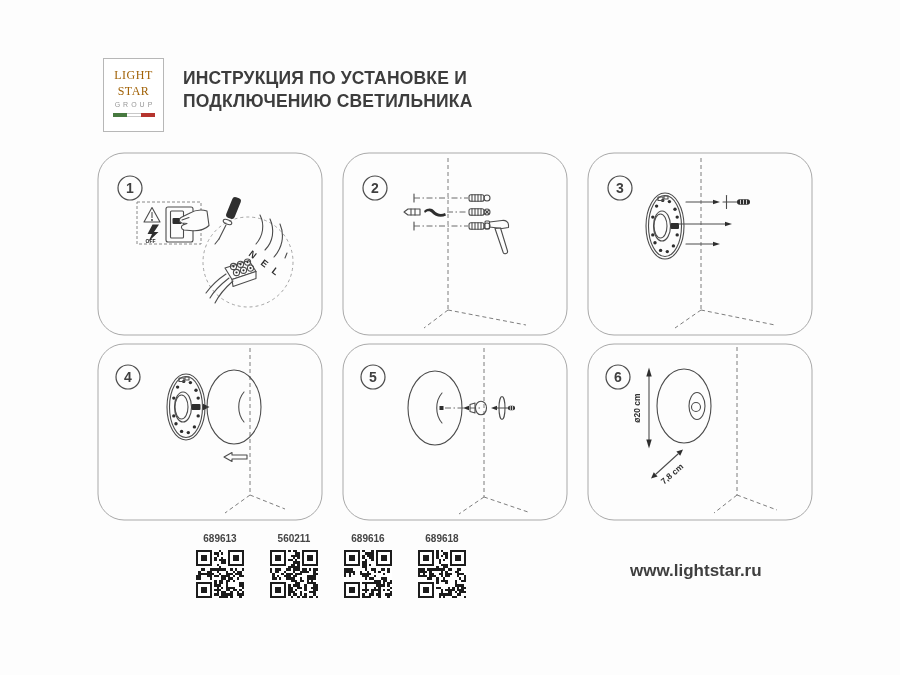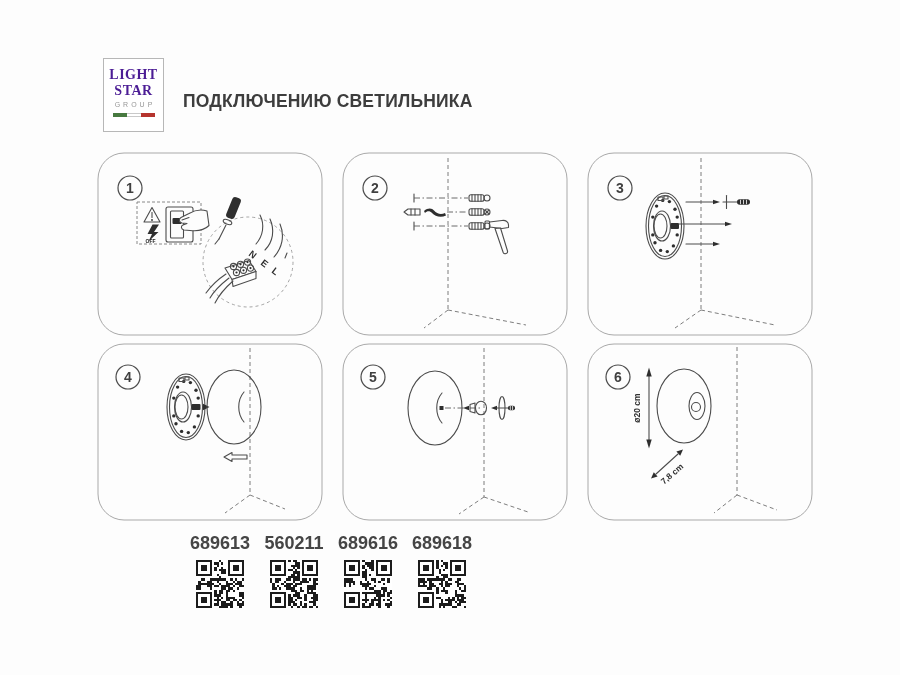--- a/index.html
+++ b/index.html
@@ -2,22 +2,22 @@
 <html><head>
 <meta charset="utf-8">
 <style>
   html,body{margin:0;padding:0;background:#ffffff;}
   #page{position:relative;width:900px;height:675px;background:#fdfdfd;overflow:hidden;
         font-family:"Liberation Sans",sans-serif;color:#3c3c3c;}
 
   
   .logo{position:absolute;left:103px;top:58px;width:61px;height:74px;border:1px solid #b7b7b7;
         background:#fff;box-sizing:border-box;text-align:center;padding-top:8px;}
-  .logo-l1,.logo-l2{font-family:"Liberation Serif",serif;font-weight:700;font-size:14px;
-        line-height:16px;color:#4c1d95;letter-spacing:.5px;}
+  .logo-l1,.logo-l2{font-family:"Liberation Serif",serif;font-weight:400;font-size:12px;
+        line-height:16px;color:#a16207;letter-spacing:.5px;}
   .logo-l3{font-size:7px;color:#979797;letter-spacing:3px;margin-top:2px;padding-left:3px;}
   .flag{display:flex;width:42px;height:4px;margin:5px auto 0;}
   .flag span{flex:1;display:block;}
   .flag-g{background:#47793f;}
   .flag-w{background:#fff;border-top:1px solid #c9c9c9;border-bottom:1px solid #c9c9c9;box-sizing:border-box;}
   .flag-r{background:#b5342e;}
 
   .title{position:absolute;left:183px;top:67px;font-size:17.5px;font-weight:700;
          line-height:23px;color:#3d3d3d;letter-spacing:.2px;}
   .series-block{position:absolute;left:567px;top:71px;width:220px;text-align:center;}
@@ -40,42 +40,42 @@
   svg .numc{fill:#fdfdfd;stroke:#4c4c4c;stroke-width:1.2;}
   svg .num{font:600 14px "Liberation Sans",sans-serif;fill:#3f3f3f;text-anchor:middle;}
   svg .nel{font:700 9.5px "Liberation Sans",sans-serif;fill:#2f2f2f;}
   svg .off{font:700 5px "Liberation Sans",sans-serif;fill:#1d1d1d;}
   svg .dim{font:600 8.5px "Liberation Sans",sans-serif;fill:#333;text-anchor:middle;}
   svg .rib{stroke:#fdfdfd;stroke-width:.8;}
 
   
   .qr-item{position:absolute;top:533px;width:60px;text-align:center;}
   .q1{left:190px;} .q2{left:264px;} .q3{left:338px;} .q4{left:412px;text-align:center;}
-  .qr-label{font-size:18px;font-weight:700;color:#454545;}
+  .qr-label{font-size:10px;font-weight:700;color:#454545;}
   .qr{display:block;width:48px;height:48px;margin:6px auto 0;shape-rendering:crispEdges;}
   .website{position:absolute;left:630px;top:561px;font-size:17px;font-weight:700;color:#3f3f3f;}
 </style>
 </head>
 <body>
 
 <div id="page">
 
   <div class="logo">
     <div class="logo-l1">LIGHT</div>
     <div class="logo-l2">STAR</div>
     <div class="logo-l3">GROUP</div>
     <div class="flag">
       <span class="flag-g"></span>
         <span class="flag-w"></span>
         <span class="flag-r"></span>
     </div>
   </div>
 
   <h1 class="title" style="margin:0;">
-    <br>
+    <span>ИНСТРУКЦИЯ ПО УСТАНОВКЕ И</span><br>
     <span>ПОДКЛЮЧЕНИЮ СВЕТИЛЬНИКА</span>
   </h1>
 
 
   <div class="panel p1">
     <svg width="226" height="184" viewBox="0 0 226 184">
       <rect class="border" x="1" y="1" width="224" height="182" rx="26"></rect>
       <circle class="numc" cx="33" cy="36" r="12"></circle>
       <text class="num" x="33" y="41">1</text>
 
@@ -895,14 +895,15 @@
         <rect x="2" y="2" width="3" height="3" fill="#1c1c1c"></rect>
         <rect x="14" y="0" width="7" height="7" fill="#1c1c1c"></rect>
         <rect x="15" y="1" width="5" height="5" fill="#ffffff"></rect>
         <rect x="16" y="2" width="3" height="3" fill="#1c1c1c"></rect>
         <rect x="0" y="14" width="7" height="7" fill="#1c1c1c"></rect>
         <rect x="1" y="15" width="5" height="5" fill="#ffffff"></rect>
         <rect x="2" y="16" width="3" height="3" fill="#1c1c1c"></rect>
       </svg>
   </div>
 
+  <div class="website">www.lightstar.ru</div>
 
 </div>
 
 </body></html>

